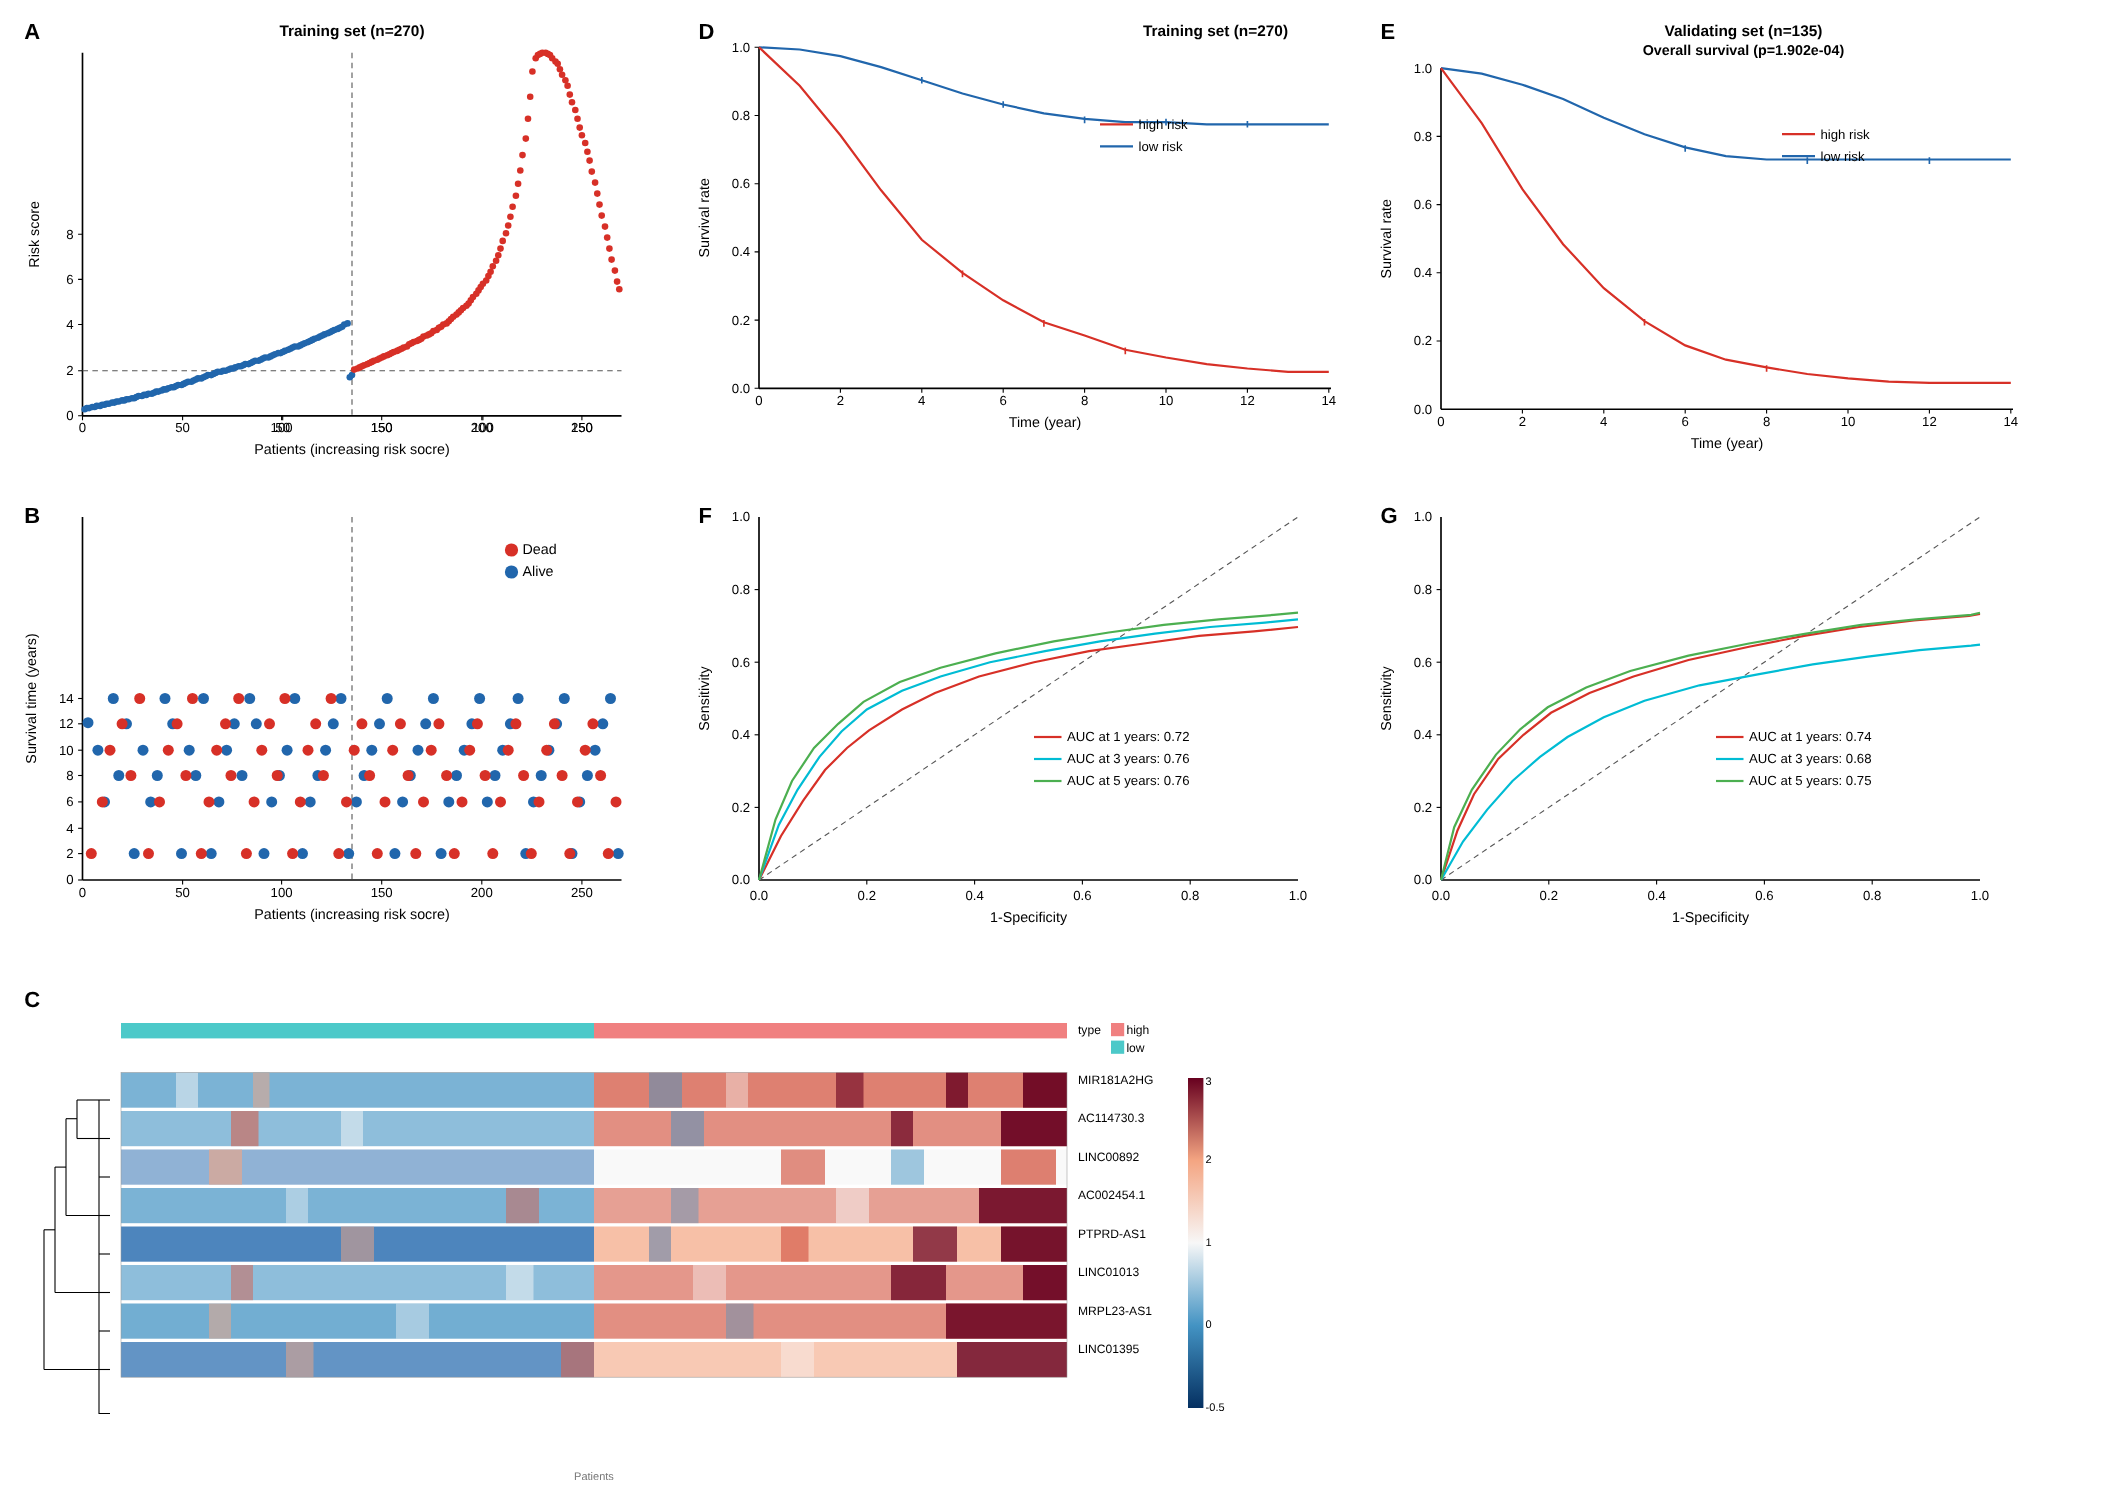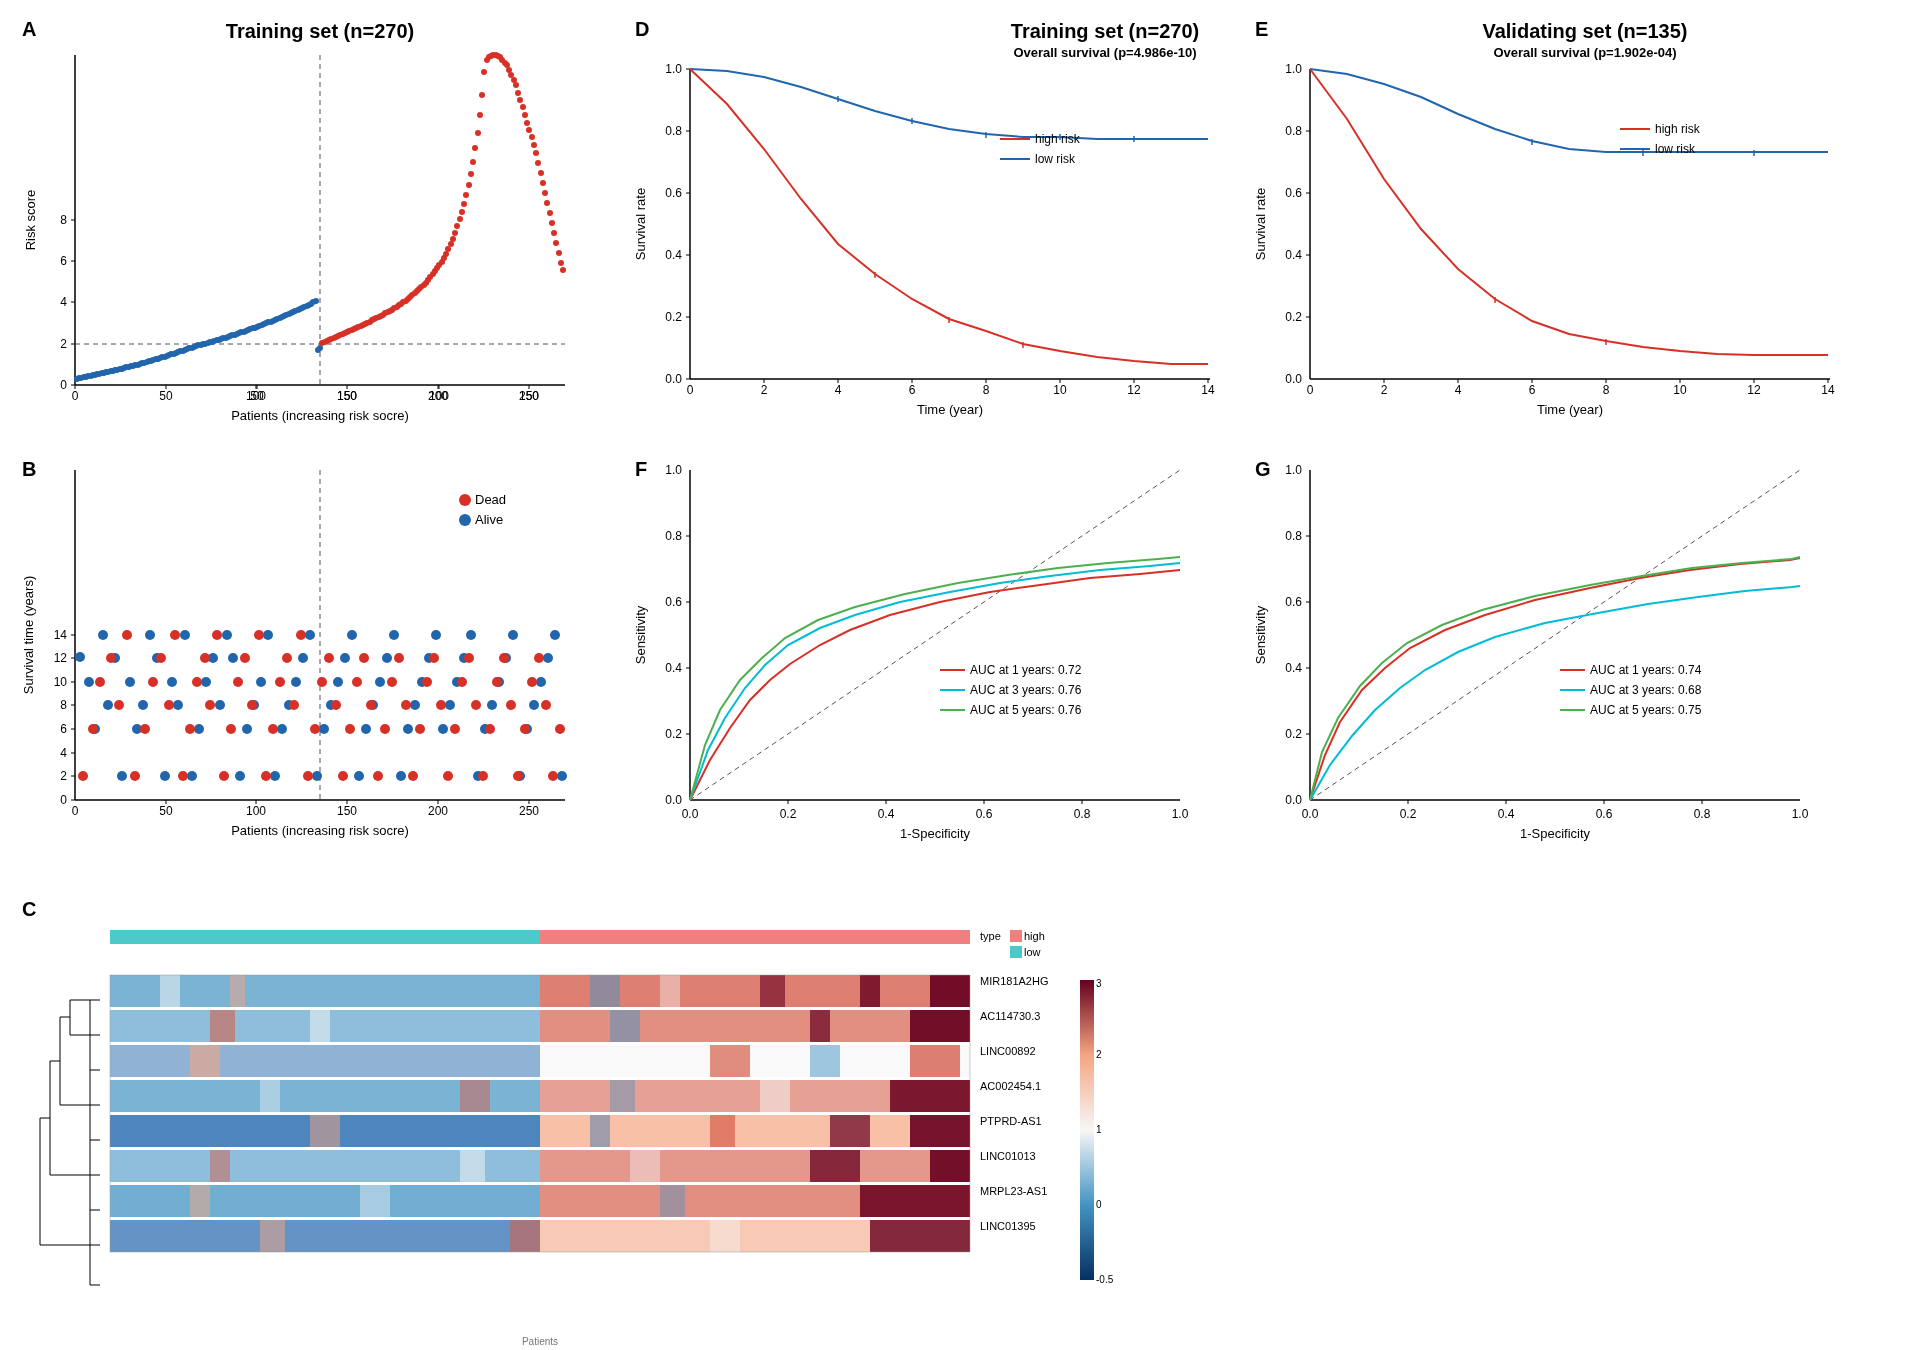--- a/index.html
+++ b/index.html
@@ -26,21 +26,21 @@
     .panel-label {
       position: absolute;
       top: 8px;
       left: 12px;
       font-size: 20px;
       font-weight: bold;
       color: #000;
     }
     .panel-title {
       text-align: center;
-      font-size: 20px;
+      font-size: 14px;
       font-weight: bold;
       color: #000;
       margin-bottom: 2px;
     }
     .panel-subtitle {
       text-align: center;
       font-size: 13px;
       font-weight: bold;
       color: #000;
       margin-bottom: 4px;
@@ -700,21 +700,20 @@
         <line x1="10" y1="270" x2="60" y2="270"></line>
       </g>
 
       <text x="520" y="445" text-anchor="middle" font-size="10" fill="#777">Patients</text>
     </svg>
   </div>
 
   <div class="panel" style="grid-column:2/4; grid-row:1; padding-left:0;">
     <div class="panel-label" style="left:5px; top:8px;">D</div>
     <div class="panel-title">Training set (n=270)</div>
-    <div class="panel-subtitle">Overall survival (p=4.986e-10)</div>
     <svg width="620" height="380">
       <g transform="translate(60,5)">
         <line x1="0" y1="0" x2="0" y2="310" stroke="#000" stroke-width="1.5"></line>
         <line x1="0" y1="310" x2="520" y2="310" stroke="#000" stroke-width="1.5"></line>
 
         <text x="-8" y="310" text-anchor="end" font-size="12" dy="4">0.0</text>
         <line x1="-4" y1="310" x2="0" y2="310" stroke="#000"></line>
         <text x="-8" y="248" text-anchor="end" font-size="12" dy="4">0.2</text>
         <line x1="-4" y1="248" x2="0" y2="248" stroke="#000"></line>
         <text x="-8" y="186" text-anchor="end" font-size="12" dy="4">0.4</text>

